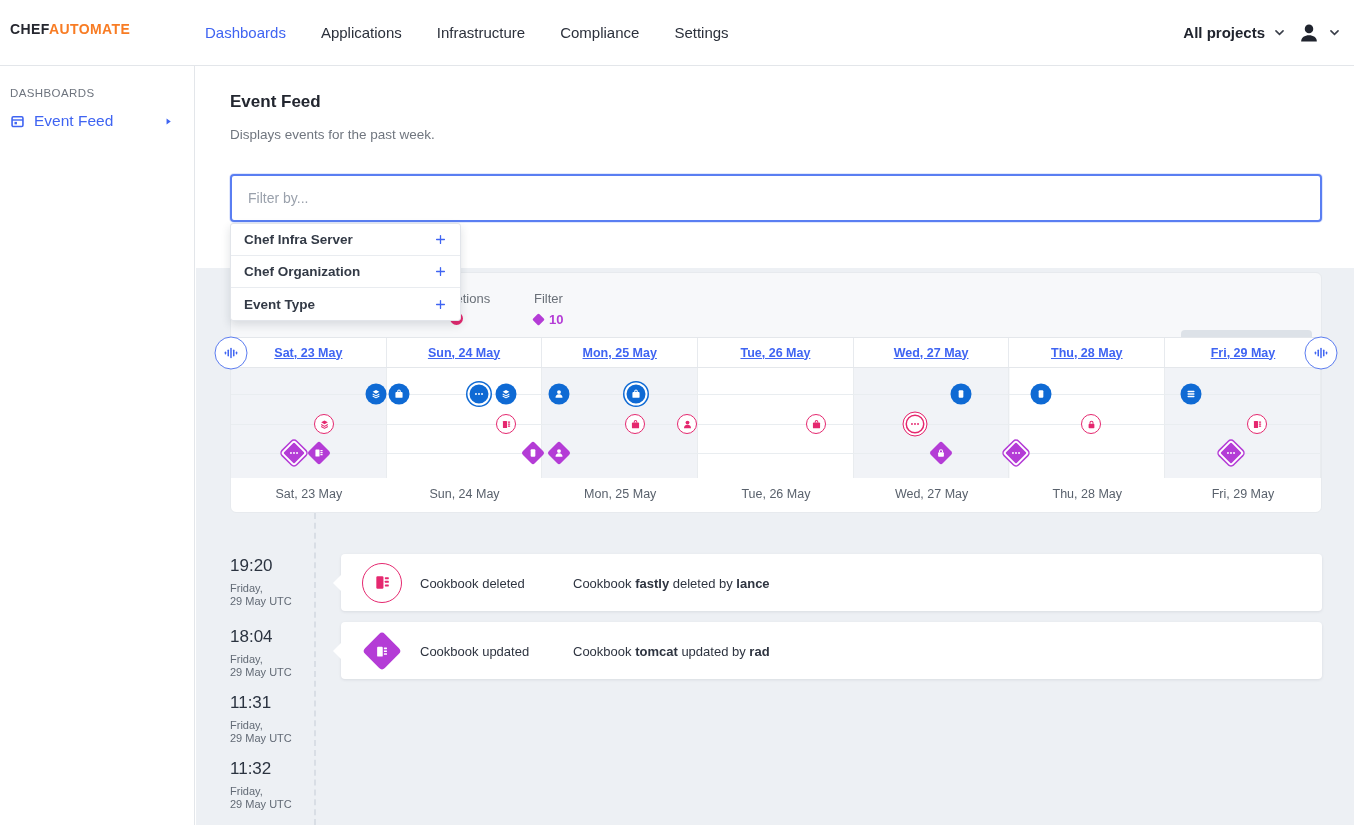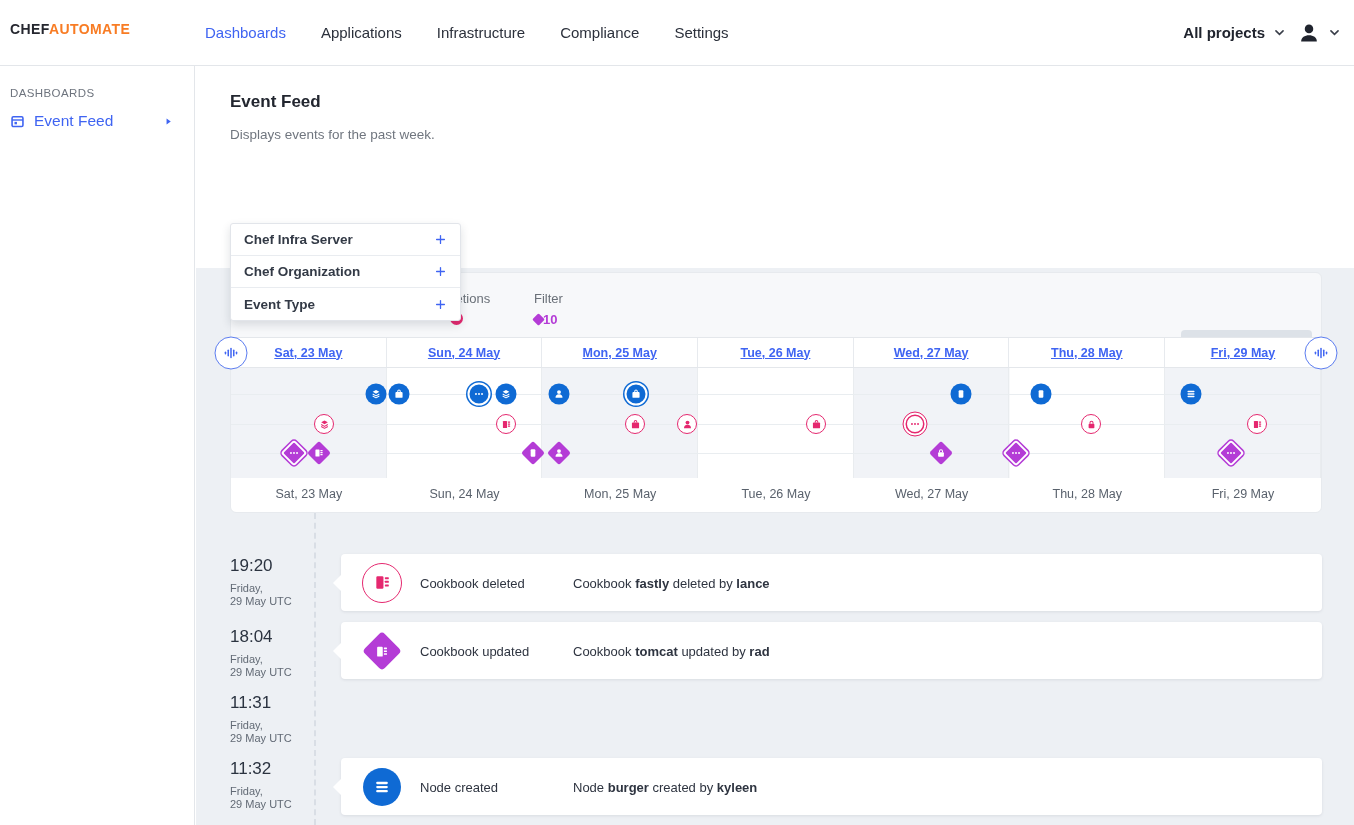--- a/index.html
+++ b/index.html
@@ -44,21 +44,21 @@
   .dd-row:last-child { border-bottom:none; }
   .dd-plus { display:flex; }
   .dd-plus svg { width:13px; height:13px; color:#3f64f2; }
 
   
   .panel { position:absolute; left:230px; top:272px; width:1092px; height:241px; background:#f7f8fa; border:1px solid #e7eaee; border-radius:6px; z-index:1; }
   .stat { position:absolute; top:18px; z-index:2; }
   .stat-deletions { left:205px; }
   .stat-updates { left:303px; }
   .stat-label { font-size:13px; color:#6a7078; }
-  .stat-count { margin-top:6px; display:flex; align-items:center; font-size:13px; font-weight:700; }
+  .stat-count { margin-top:6px; display:flex; align-items:center; gap:6px; font-size:13px; font-weight:700; }
   .del-dot { width:13px; height:13px; border-radius:50%; background:#e5286f; margin-left:14px; }
   .upd-diamond { width:9px; height:9px; background:#b43cd6; transform:rotate(45deg); border-radius:1.5px; }
   .upd-num { color:#b43cd6; }
   .reset-btn { position:absolute; right:9px; top:18px; width:131px; height:33px; background:#dde2e8; border:none; border-radius:4px; font-size:13.5px; color:#6b7584; font-family:"Liberation Sans", sans-serif; cursor:pointer;margin-top:39px; }
 
   .day-header { position:absolute; left:0; top:64px; width:1090px; height:31px; background:#fff; border-top:1px solid #e4e7eb; border-bottom:1px solid #e4e7eb; display:flex; z-index:2; }
   .day-cell { width:155.7px; display:flex; align-items:center; justify-content:center; font-size:12.5px; font-weight:700; color:#3f64f2; text-decoration:underline; border-right:1px solid #e7eaee; cursor:pointer; }
   .day-cell:last-child { border-right:none; }
 
   .grid { position:absolute; left:0; top:95px; width:1090px; height:110px; z-index:1; }
@@ -225,20 +225,23 @@
           <svg viewBox="0 0 16 16" style="color:#3f64f2">
             <use href="#i-tri"></use>
           </svg>
         </span>
     </div>
   </div>
 
   <div class="page-title">Event Feed</div>
   <div class="page-sub">Displays events for the past week.</div>
 
+  <div class="filter-box">
+    <input type="text" placeholder="Filter by..." style="">
+  </div>
 
   <div class="dropdown">
     <div class="dd-row">
       <span>Chef Infra Server</span>
       <span class="dd-plus">
           <svg viewBox="0 0 16 16">
             <use href="#i-plus"></use>
           </svg>
         </span>
     </div>
@@ -479,25 +482,14 @@
 
   <div class="ev-label" style="top:693px">
     <div class="ev-time">11:31</div>
     <div class="ev-sub"><span>Friday,</span><br><span>29 May UTC</span></div>
   </div>
 
   <div class="ev-label" style="top:759px">
     <div class="ev-time">11:32</div>
     <div class="ev-sub"><span>Friday,</span><br><span>29 May UTC</span></div>
   </div>
-  <div class="ev-card" style="top:758px">
-    <div class="ev-icon">
-        <div class="evi-circle">
-          <svg viewBox="0 0 16 16">
-            <use href="#i-list"></use>
-          </svg>
-        </div>
-      </div>
-    <div class="ev-type">Node created</div>
-    <div class="ev-desc"><span>Node </span><b>burger</b><span> created by </span><b>kyleen</b></div>
-  </div>
 
 </div>
 
 </body></html>

